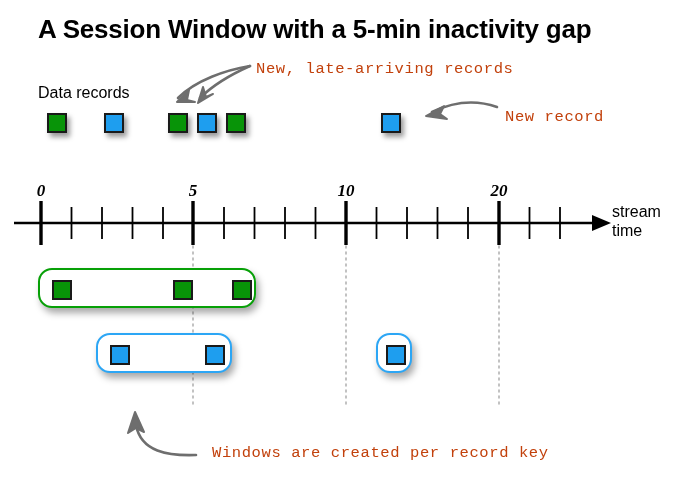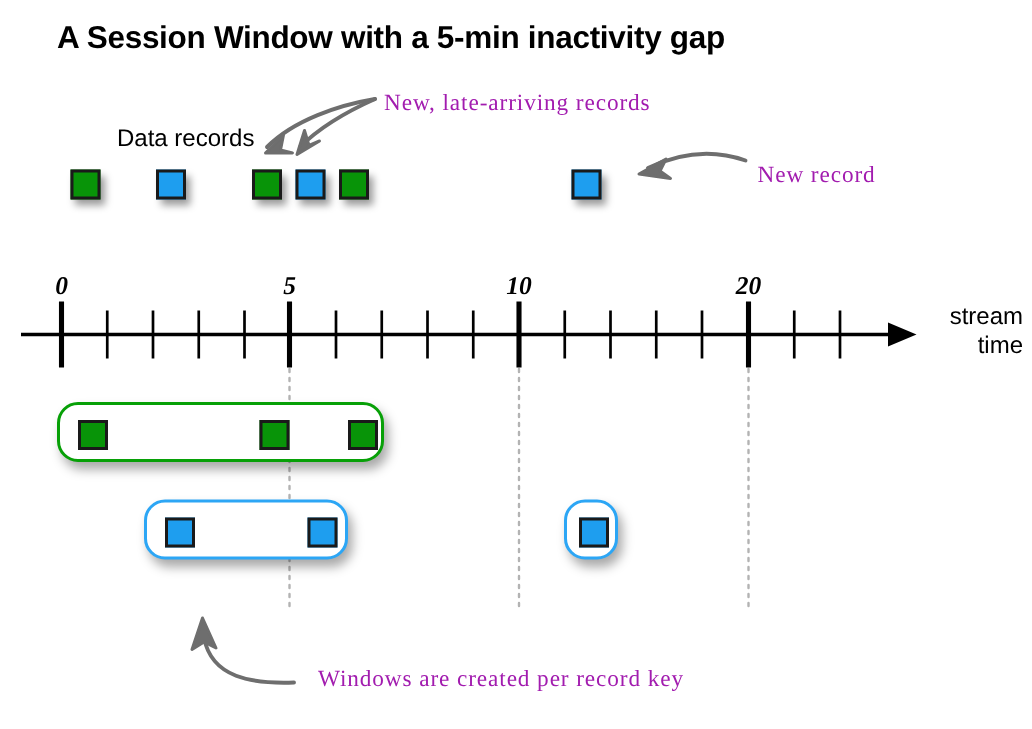--- a/index.html
+++ b/index.html
@@ -23,51 +23,50 @@
     height: 486px;
     pointer-events: none;
   }
 
   
   .title {
     position: absolute;
     left: 38px;
     top: 14px;
     font-family: "Liberation Sans", sans-serif;
-    font-size: 21px;
+    font-size: 26px;
     font-weight: bold;
     color: #000000;
     letter-spacing: -0.2px;
     white-space: nowrap;
   }
 
   
   .plain-label {
     position: absolute;
     font-family: "Liberation Sans", sans-serif;
     font-size: 16px;
     color: #000000;
     white-space: nowrap;
   }
-  #data-records-label { left: 38px; top: 84px; margin-left: 40px; }
+  #data-records-label { left: 38px; top: 84px; }
   #stream-time-label {
     left: 612px;
     top: 202px;
     width: 70px;
-    text-align: right;
     line-height: 19px;
     white-space: normal;
   }
 
   
   .hand-note {
     position: absolute;
-    font-family: Liberation Serif, serif;
+    font-family: Liberation Mono, monospace;
     font-size: 15.5px;
-    color: #a21caf;
+    color: #c2410c;
     letter-spacing: 0.6px;
     white-space: nowrap;
   }
   #note-late   { left: 256px; top: 60px; }
   #note-new    { left: 505px; top: 108px; }
   #note-perkey { left: 212px; top: 444px; }
 
   
   .tick-num {
     position: absolute;

